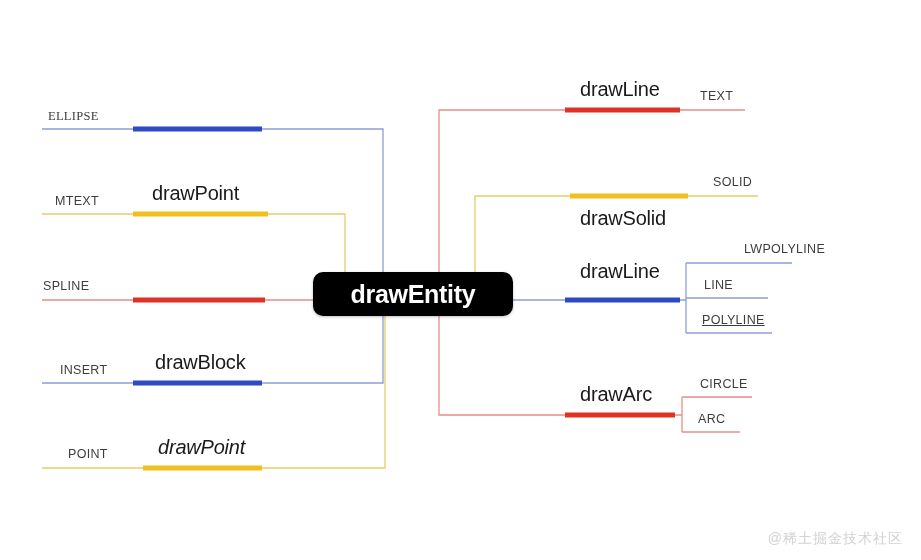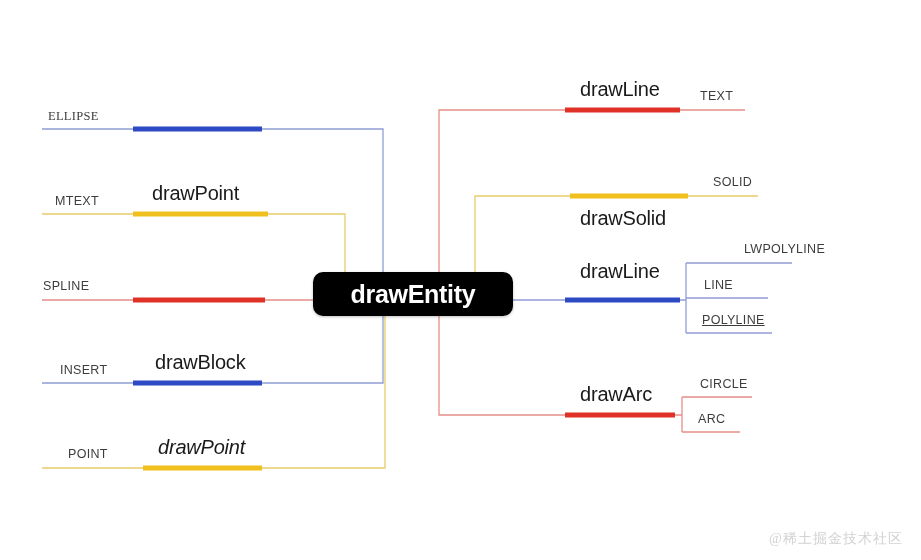--- a/index.html
+++ b/index.html
@@ -57,21 +57,21 @@
     font-family: "Liberation Sans", sans-serif;
     font-size: 25px;
     font-weight: bold;
     color: #ffffff;
     letter-spacing: -0.3px;
   }
   #watermark {
     position: absolute;
     right: 18px;
     bottom: 12px;
-    font-family: Liberation Serif, serif;
+    font-family: Liberation Sans, sans-serif;
     font-size: 14px;
     color: #d2d2d2;
     white-space: nowrap;
     letter-spacing: 1px;
     margin-left: 48px;
   }
 </style>
 </head>
 <body>
 

